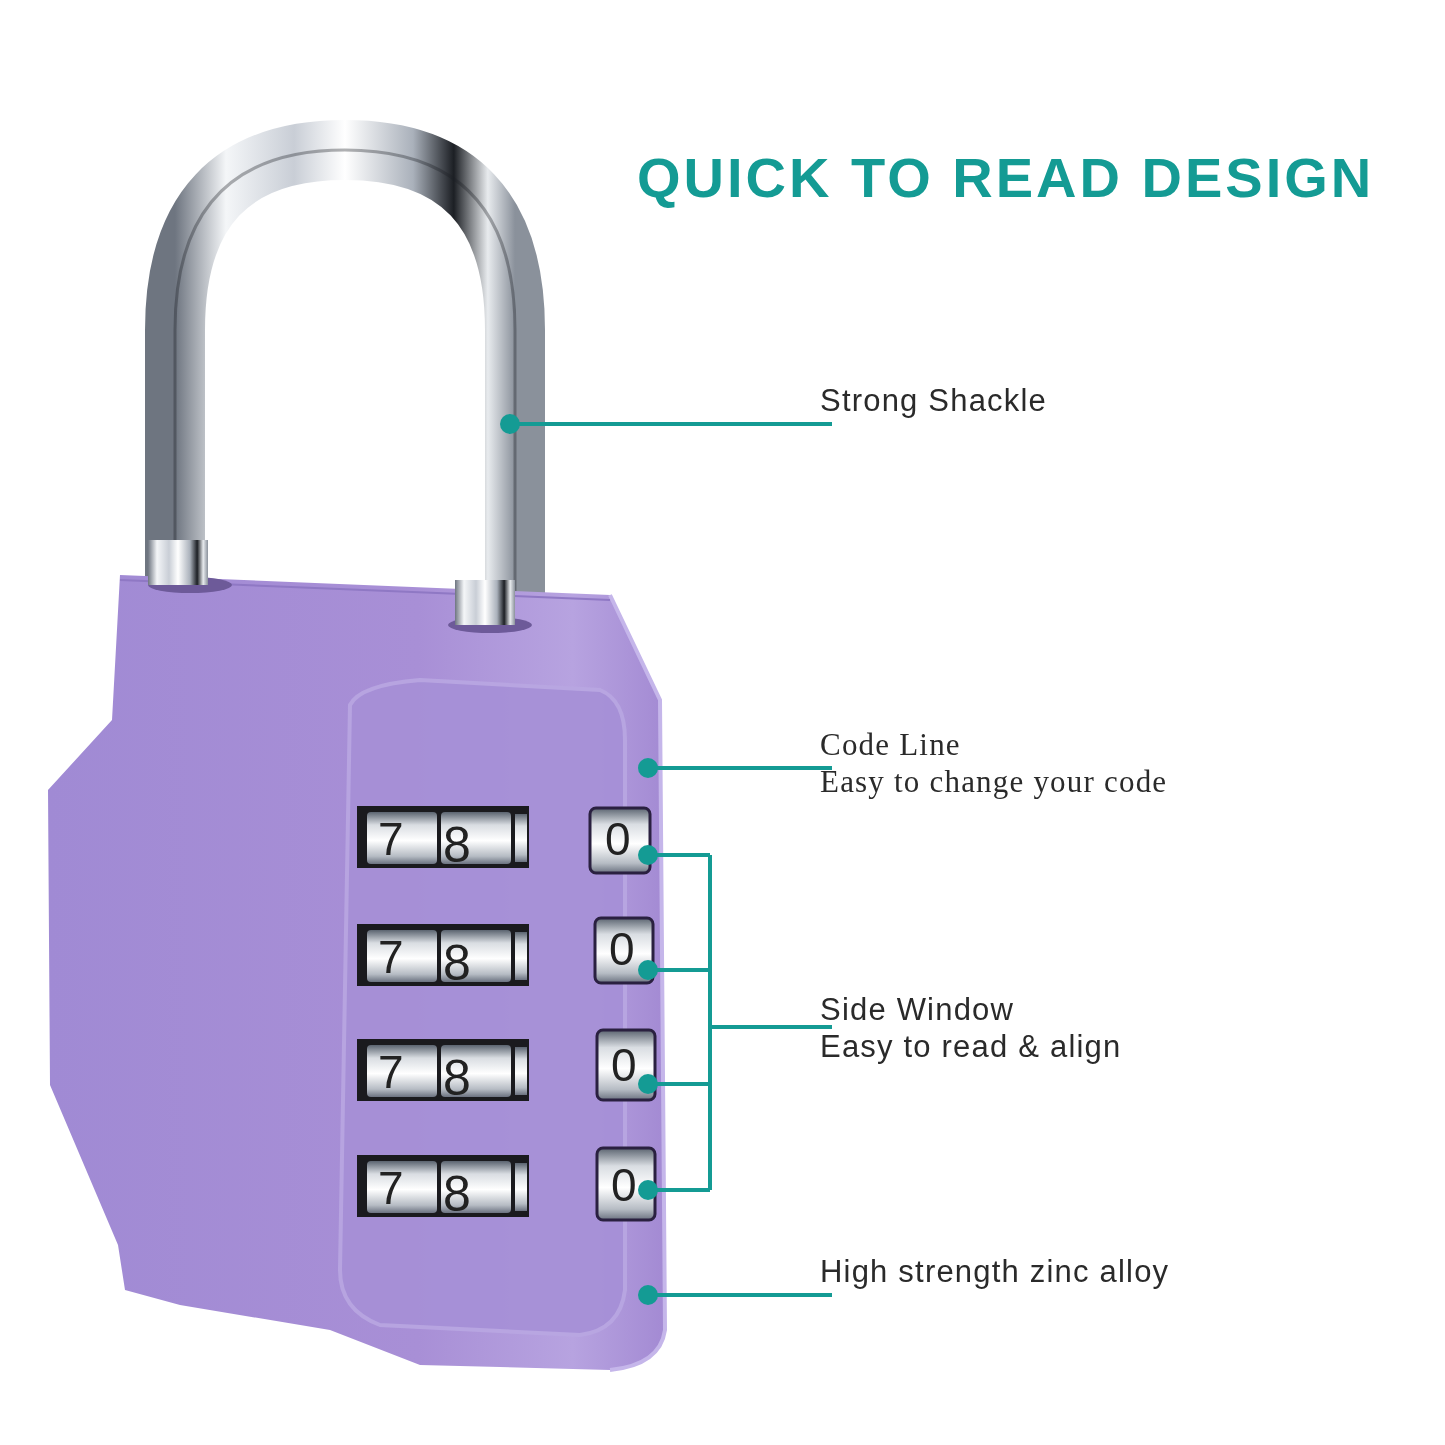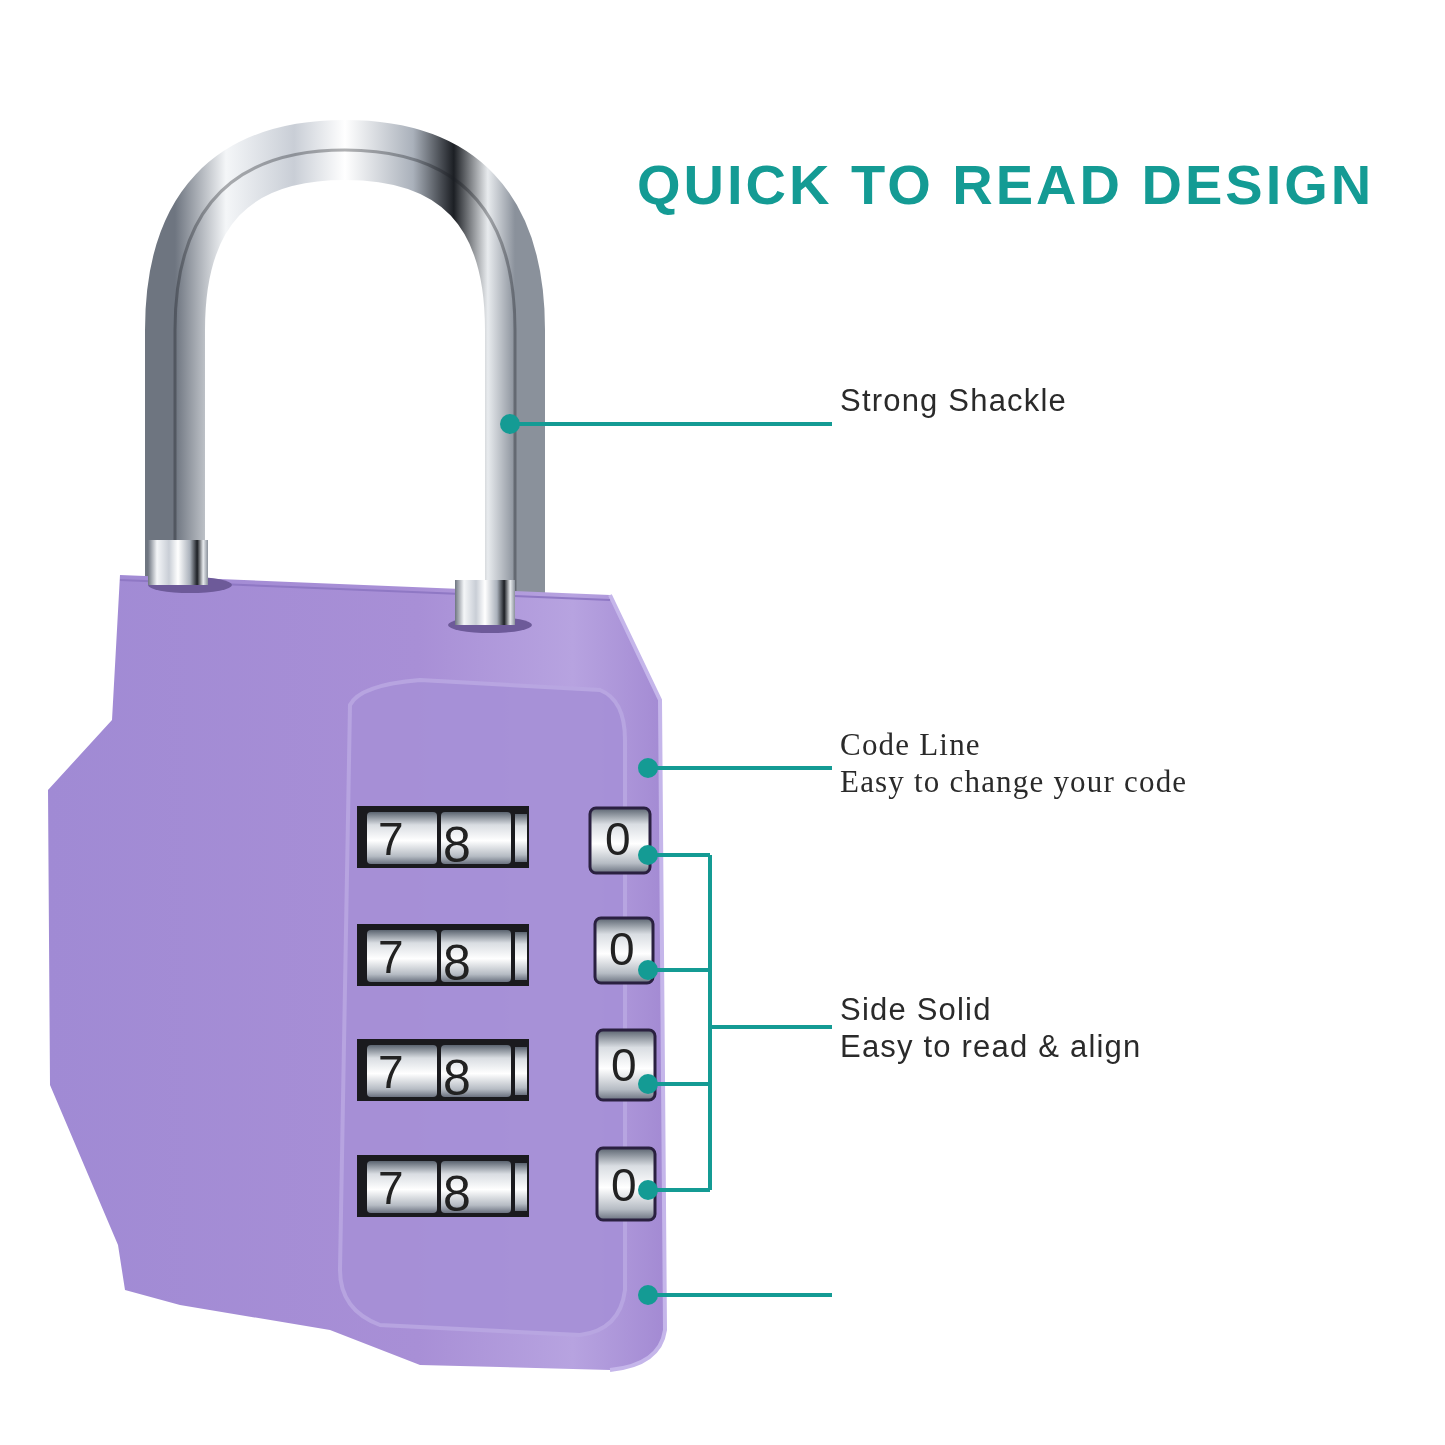--- a/index.html
+++ b/index.html
@@ -1,18 +1,18 @@
 <!DOCTYPE html>
 <html><head>
 <meta charset="utf-8">
 <style>
   html, body { margin:0; padding:0; background:#ffffff; }
   body { width:1445px; height:1445px; position:relative; overflow:hidden; font-family:"Liberation Sans", sans-serif; }
-  .title { position:absolute; left:637px; top:152px; font-family:"Liberation Sans", sans-serif; font-weight:bold; font-size:56px; letter-spacing:3px; color:#149b94; white-space:nowrap; }
-  .callout { position:absolute; left:840px; font-family:"Liberation Sans", sans-serif; font-size:31px; line-height:37px; color:#2a2a2a; letter-spacing:1.2px; white-space:nowrap; }
+  .title { position:absolute; left:637px; top:145px; font-family:"Liberation Sans", sans-serif; font-weight:bold; font-size:56px; letter-spacing:3px; color:#149b94; white-space:nowrap; }
+  .callout { position:absolute; left:820px; font-family:"Liberation Sans", sans-serif; font-size:31px; line-height:37px; color:#2a2a2a; letter-spacing:1.2px; white-space:nowrap; }
   .callout .l { display:block; }
   svg.art { position:absolute; left:0; top:0; }
   .wheel-digit { font-family:"Liberation Sans", sans-serif; }
 </style>
 </head>
 <body>
 
 <svg class="art" width="1445" height="1445" viewBox="0 0 1445 1445">
   <defs>
     <linearGradient id="chrome" x1="0" x2="1" y1="0" y2="0">
@@ -137,17 +137,18 @@
 <div class="title">QUICK TO READ DESIGN</div>
 
 <div class="callout" style="top:382px;">
   <span class="l">Strong Shackle</span>
 </div>
 <div class="callout" style="top:726px;font-family:Liberation Serif, serif;">
   <span class="l">Code Line</span>
   <span class="l">Easy to change your code</span>
 </div>
 <div class="callout" style="top:991px;">
-  <span class="l">Side Solid</span>
+  <span class="l">Side Window</span>
   <span class="l">Easy to read &amp; align</span>
 </div>
 <div class="callout" style="top:1253px;">
+  <span class="l">High strength zinc alloy</span>
 </div>
 
 </body></html>

